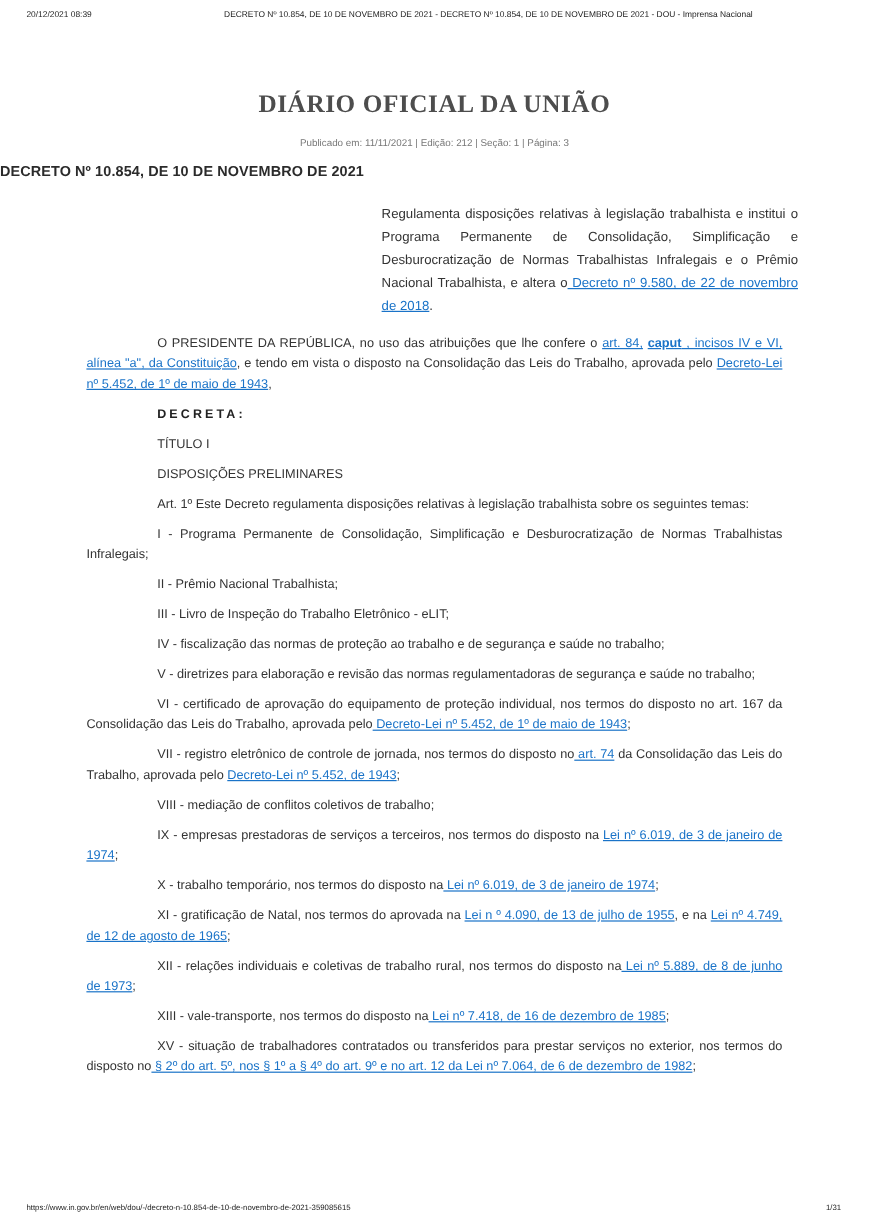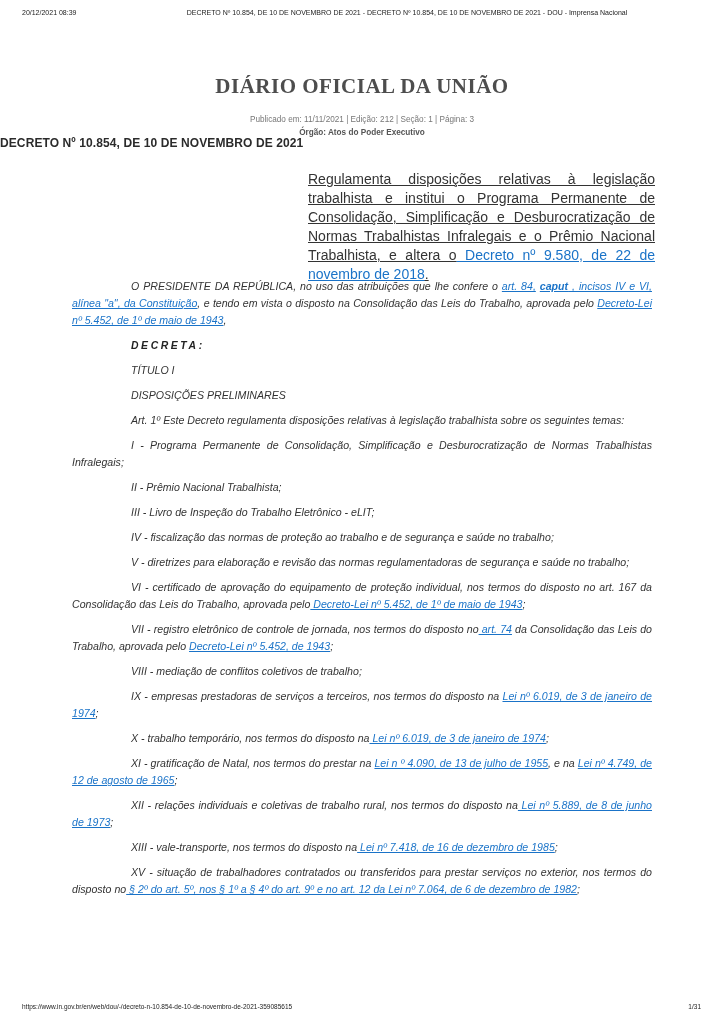--- a/index.html
+++ b/index.html
@@ -11,40 +11,39 @@
   .print-footer .url { position: absolute; left: 22px; }
   .print-footer .page { position: absolute; right: 23px; }
 
   .masthead { position: absolute; top: 58px; left: 0; width: 724px; text-align: center; }
   .masthead h1 { margin: 16px; font-family: "Liberation Serif", serif; font-weight: bold; font-size: 21px; letter-spacing: 0.5px; color: #4d4d4d; }
   .masthead .pubinfo { margin-top: 2px; font-size: 8.2px; color: #777; }
   .masthead .orgao { margin-top: 4px; font-size: 8.2px; font-weight: bold; color: #555; }
 
   .decree-title { position: absolute; top: 136px; left: 0; width: 724px; text-align: left; font-size: 12px; font-weight: bold; color: #2b2b2b; letter-spacing: 0.1px; }
 
-  .ementa { position: absolute; top: 170px; left: 308px; width: 347px; font-size: 14px; line-height: 19px; text-align: justify; color: #333; text-decoration: underline; }
+  .ementa { position: absolute; top: 170px; left: 318px; width: 347px; font-size: 11px; line-height: 19px; text-align: justify; color: #333; }
 
   .body { position: absolute; top: 278px; left: 72px; width: 580px; font-size: 10.6px; line-height: 17px; color: #333; }
-  .body p { margin: 0 0 8px 0; text-align: justify; text-indent: 59px; font-style: italic; }
+  .body p { margin: 0 0 8px 0; text-align: justify; text-indent: 59px; }
   .body .decreta { font-weight: bold; letter-spacing: 2.6px; font-size: 10.4px; color: #222; }
   a.lnk { color: #1a73c8; text-decoration: underline; }
   a.lnk.bold { font-weight: bold; }
 </style>
 </head>
 <body>
 
 <div class="print-header">
   <span class="date">20/12/2021 08:39</span>
   <span class="title">DECRETO Nº 10.854, DE 10 DE NOVEMBRO DE 2021 - DECRETO Nº 10.854, DE 10 DE NOVEMBRO DE 2021 - DOU - Imprensa Nacional</span>
 </div>
 
 <div class="masthead">
   <h1>DIÁRIO OFICIAL DA UNIÃO</h1>
   <div class="pubinfo">Publicado em: 11/11/2021 | Edição: 212 | Seção: 1 | Página: 3</div>
-  <div class="orgao">Órgão: Atos do Poder Executivo</div>
 </div>
 
 <div class="decree-title">DECRETO Nº 10.854, DE 10 DE NOVEMBRO DE 2021</div>
 
 <div class="ementa">
   <span>Regulamenta disposições relativas à legislação trabalhista e institui o Programa Permanente de Consolidação, Simplificação e Desburocratização de Normas Trabalhistas Infralegais e o Prêmio Nacional Trabalhista, e altera o</span><a class="lnk" href="#"> Decreto nº 9.580, de 22 de novembro de 2018</a><span>.</span>
 </div>
 
 <div class="body">
   <p><span>O PRESIDENTE DA REPÚBLICA, no uso das atribuições que lhe confere o </span><a class="lnk" href="#">art. 84,</a> <a class="lnk bold" href="#">caput</a><a class="lnk" href="#"> , incisos IV e VI, alínea "a", da Constituição</a><span>, e tendo em vista o disposto na Consolidação das Leis do Trabalho, aprovada pelo </span><a class="lnk" href="#">Decreto-Lei nº 5.452, de 1º de maio de 1943</a><span>,</span></p>
@@ -63,21 +62,21 @@
   <p><span>VI - certificado de aprovação do equipamento de proteção individual, nos termos do disposto no art. 167 da Consolidação das Leis do Trabalho, aprovada pelo</span><a class="lnk" href="#"> Decreto-Lei nº 5.452, de 1º de maio de 1943</a><span>;</span></p>
 
   <p><span>VII - registro eletrônico de controle de jornada, nos termos do disposto no</span><a class="lnk" href="#"> art. 74</a><span> da Consolidação das Leis do Trabalho, aprovada pelo </span><a class="lnk" href="#">Decreto-Lei nº 5.452, de 1943</a><span>;</span></p>
 
   <p>VIII - mediação de conflitos coletivos de trabalho;</p>
 
   <p><span>IX - empresas prestadoras de serviços a terceiros, nos termos do disposto na </span><a class="lnk" href="#">Lei nº 6.019, de 3 de janeiro de 1974</a><span>;</span></p>
 
   <p><span>X - trabalho temporário, nos termos do disposto na</span><a class="lnk" href="#"> Lei nº 6.019, de 3 de janeiro de 1974</a><span>;</span></p>
 
-  <p><span>XI - gratificação de Natal, nos termos do prestar na </span><a class="lnk" href="#">Lei n º 4.090, de 13 de julho de 1955</a><span>, e na </span><a class="lnk" href="#">Lei nº 4.749, de 12 de agosto de 1965</a><span>;</span></p>
+  <p><span>XI - gratificação de Natal, nos termos do aprovada na </span><a class="lnk" href="#">Lei n º 4.090, de 13 de julho de 1955</a><span>, e na </span><a class="lnk" href="#">Lei nº 4.749, de 12 de agosto de 1965</a><span>;</span></p>
 
   <p><span>XII - relações individuais e coletivas de trabalho rural, nos termos do disposto na</span><a class="lnk" href="#"> Lei nº 5.889, de 8 de junho de 1973</a><span>;</span></p>
 
   <p><span>XIII - vale-transporte, nos termos do disposto na</span><a class="lnk" href="#"> Lei nº 7.418, de 16 de dezembro de 1985</a><span>;</span></p>
 
 
   <p><span>XV - situação de trabalhadores contratados ou transferidos para prestar serviços no exterior, nos termos do disposto no</span><a class="lnk" href="#"> § 2º do art. 5º, nos § 1º a § 4º do art. 9º e no art. 12 da Lei nº 7.064, de 6 de dezembro de 1982</a><span>;</span></p>
 </div>
 
 <div class="print-footer">

